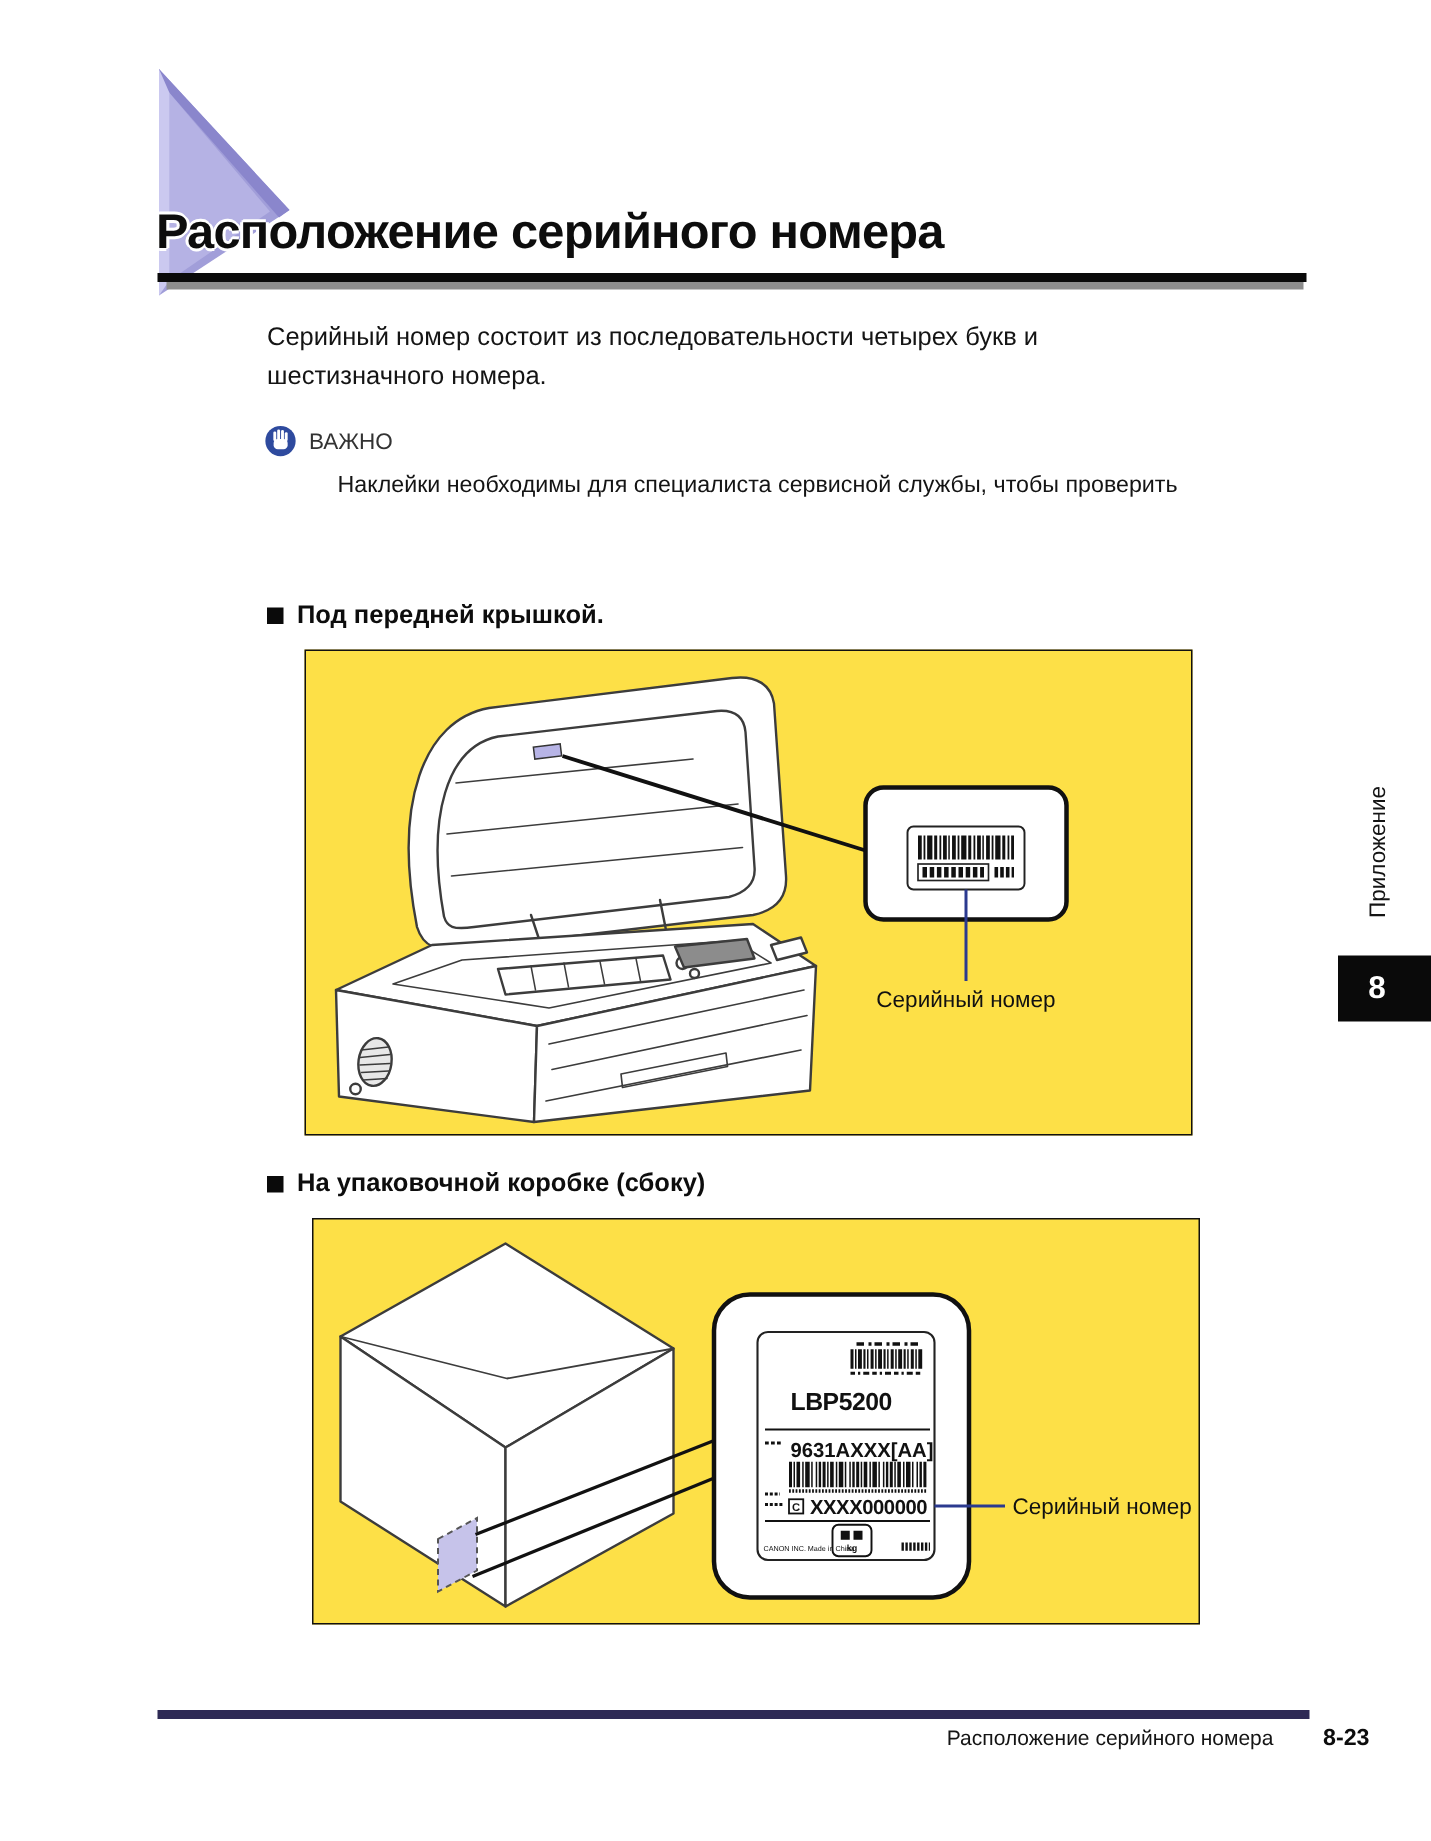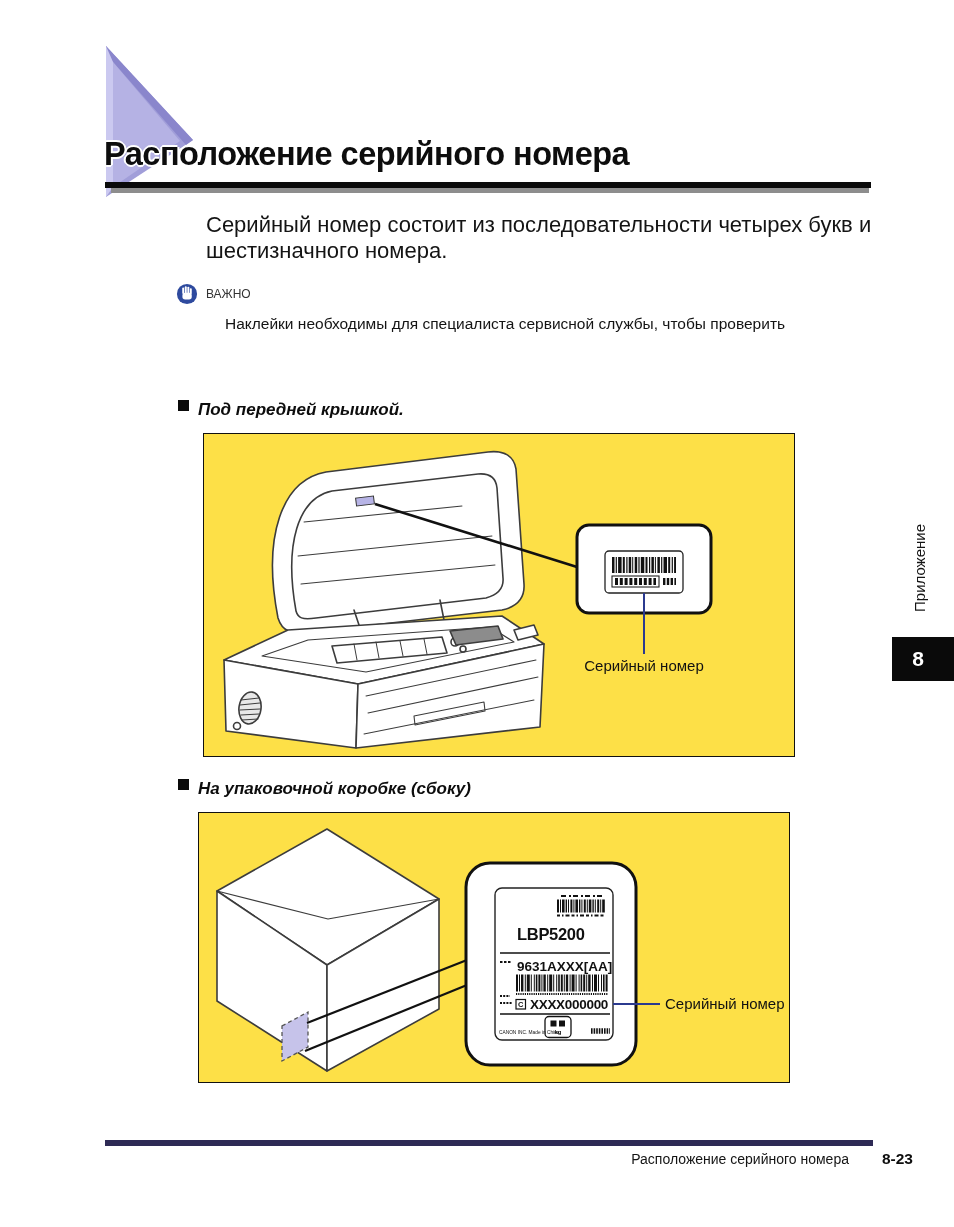--- a/index.html
+++ b/index.html
@@ -11,34 +11,34 @@
   
   #tri-svg{left:100px;top:40px;z-index:1;}
   .page-title{
     left:104px;top:136px;z-index:3;font-size:32.5px;font-weight:bold;letter-spacing:-0.5px;color:#0d0d0d;
     text-shadow:2px 0 0 #fff,-2px 0 0 #fff,0 2px 0 #fff,0 -2px 0 #fff,1px 1px #fff,-1px -1px #fff;
     white-space:nowrap;
   }
   .title-rule-black{left:105px;top:182px;width:766px;height:6px;background:#0a0a0a;z-index:2;}
   .title-rule-gray{left:111px;top:188px;width:758px;height:5px;background:#8d8d8d;z-index:2;}
   
-  .intro{left:178px;top:212px;font-size:22px;line-height:26px;color:#141414;margin-left:28px;}
+  .intro{left:178px;top:212px;font-size:17px;line-height:26px;color:#141414;}
   
   .important-head{left:176px;top:283px;display:flex;align-items:center;gap:8px;}
-  .important-label{font-size:12px;color:#333;}
+  .important-label{font-size:15px;color:#333;}
   .important-body{left:225px;top:313px;font-size:15.5px;line-height:21px;color:#141414;}
   
-  .sec-head{display:flex;align-items:flex-start;gap:9px;font-size:17px;font-weight:bold;color:#0d0d0d;font-style:italic;}
+  .sec-head{display:flex;align-items:center;gap:9px;font-size:17px;font-weight:bold;color:#0d0d0d;}
   .sec-head .sq{width:11px;height:11px;background:#0a0a0a;flex:none;}
   #sec1-head{left:178px;top:400px;}
   #sec2-head{left:178px;top:779px;}
   
   .figure{border:1.5px solid #111;background:#fde047;}
   #fig1{left:203px;top:433px;width:592px;height:324px;box-sizing:border-box;}
-  #fig2{left:198px;top:812px;width:592px;height:271px;box-sizing:border-box;}
+  #fig2{left:208px;top:812px;width:592px;height:271px;box-sizing:border-box;}
   .figure svg{display:block;}
   
   .side-tab{
     left:919px;top:568px;transform:translate(-50%,-50%) rotate(-90deg);
     font-size:15px;color:#141414;white-space:nowrap;
   }
   .chapter-box{
     left:892px;top:637px;width:62px;height:44px;background:#0a0a0a;color:#fff;
     display:flex;align-items:center;justify-content:center;font-size:21px;font-weight:bold;
     padding-right:10px;box-sizing:border-box;

